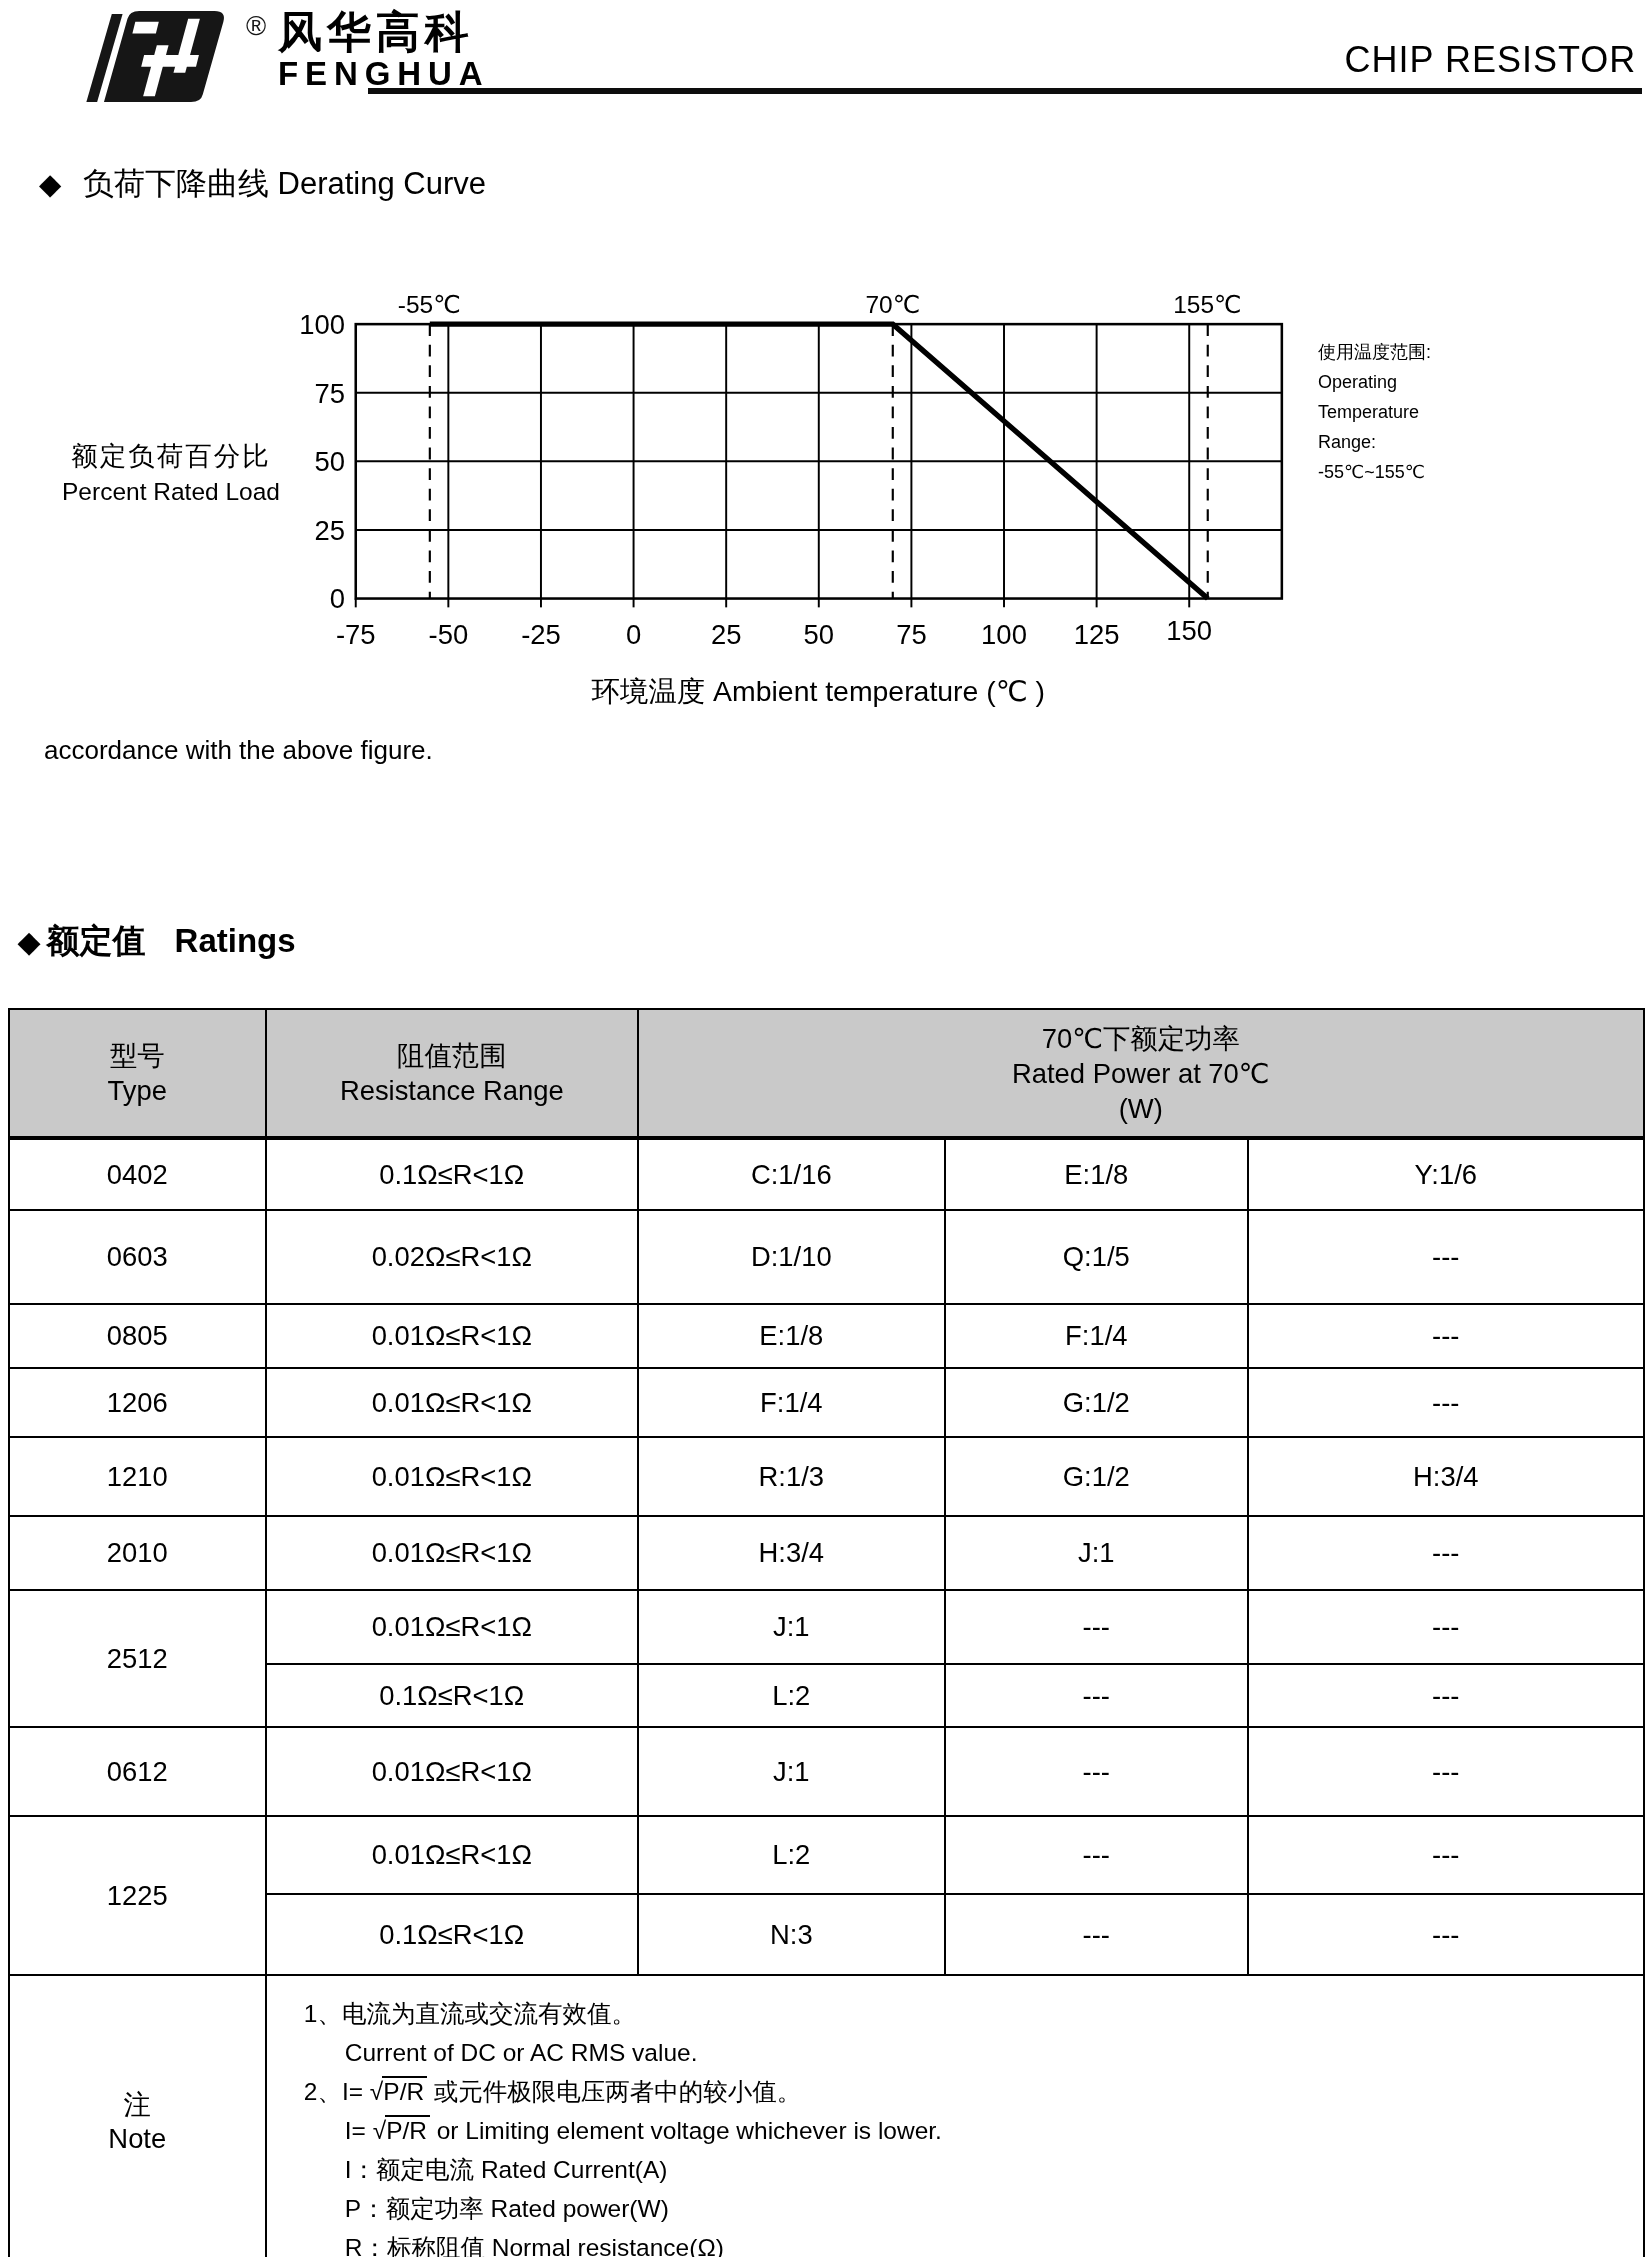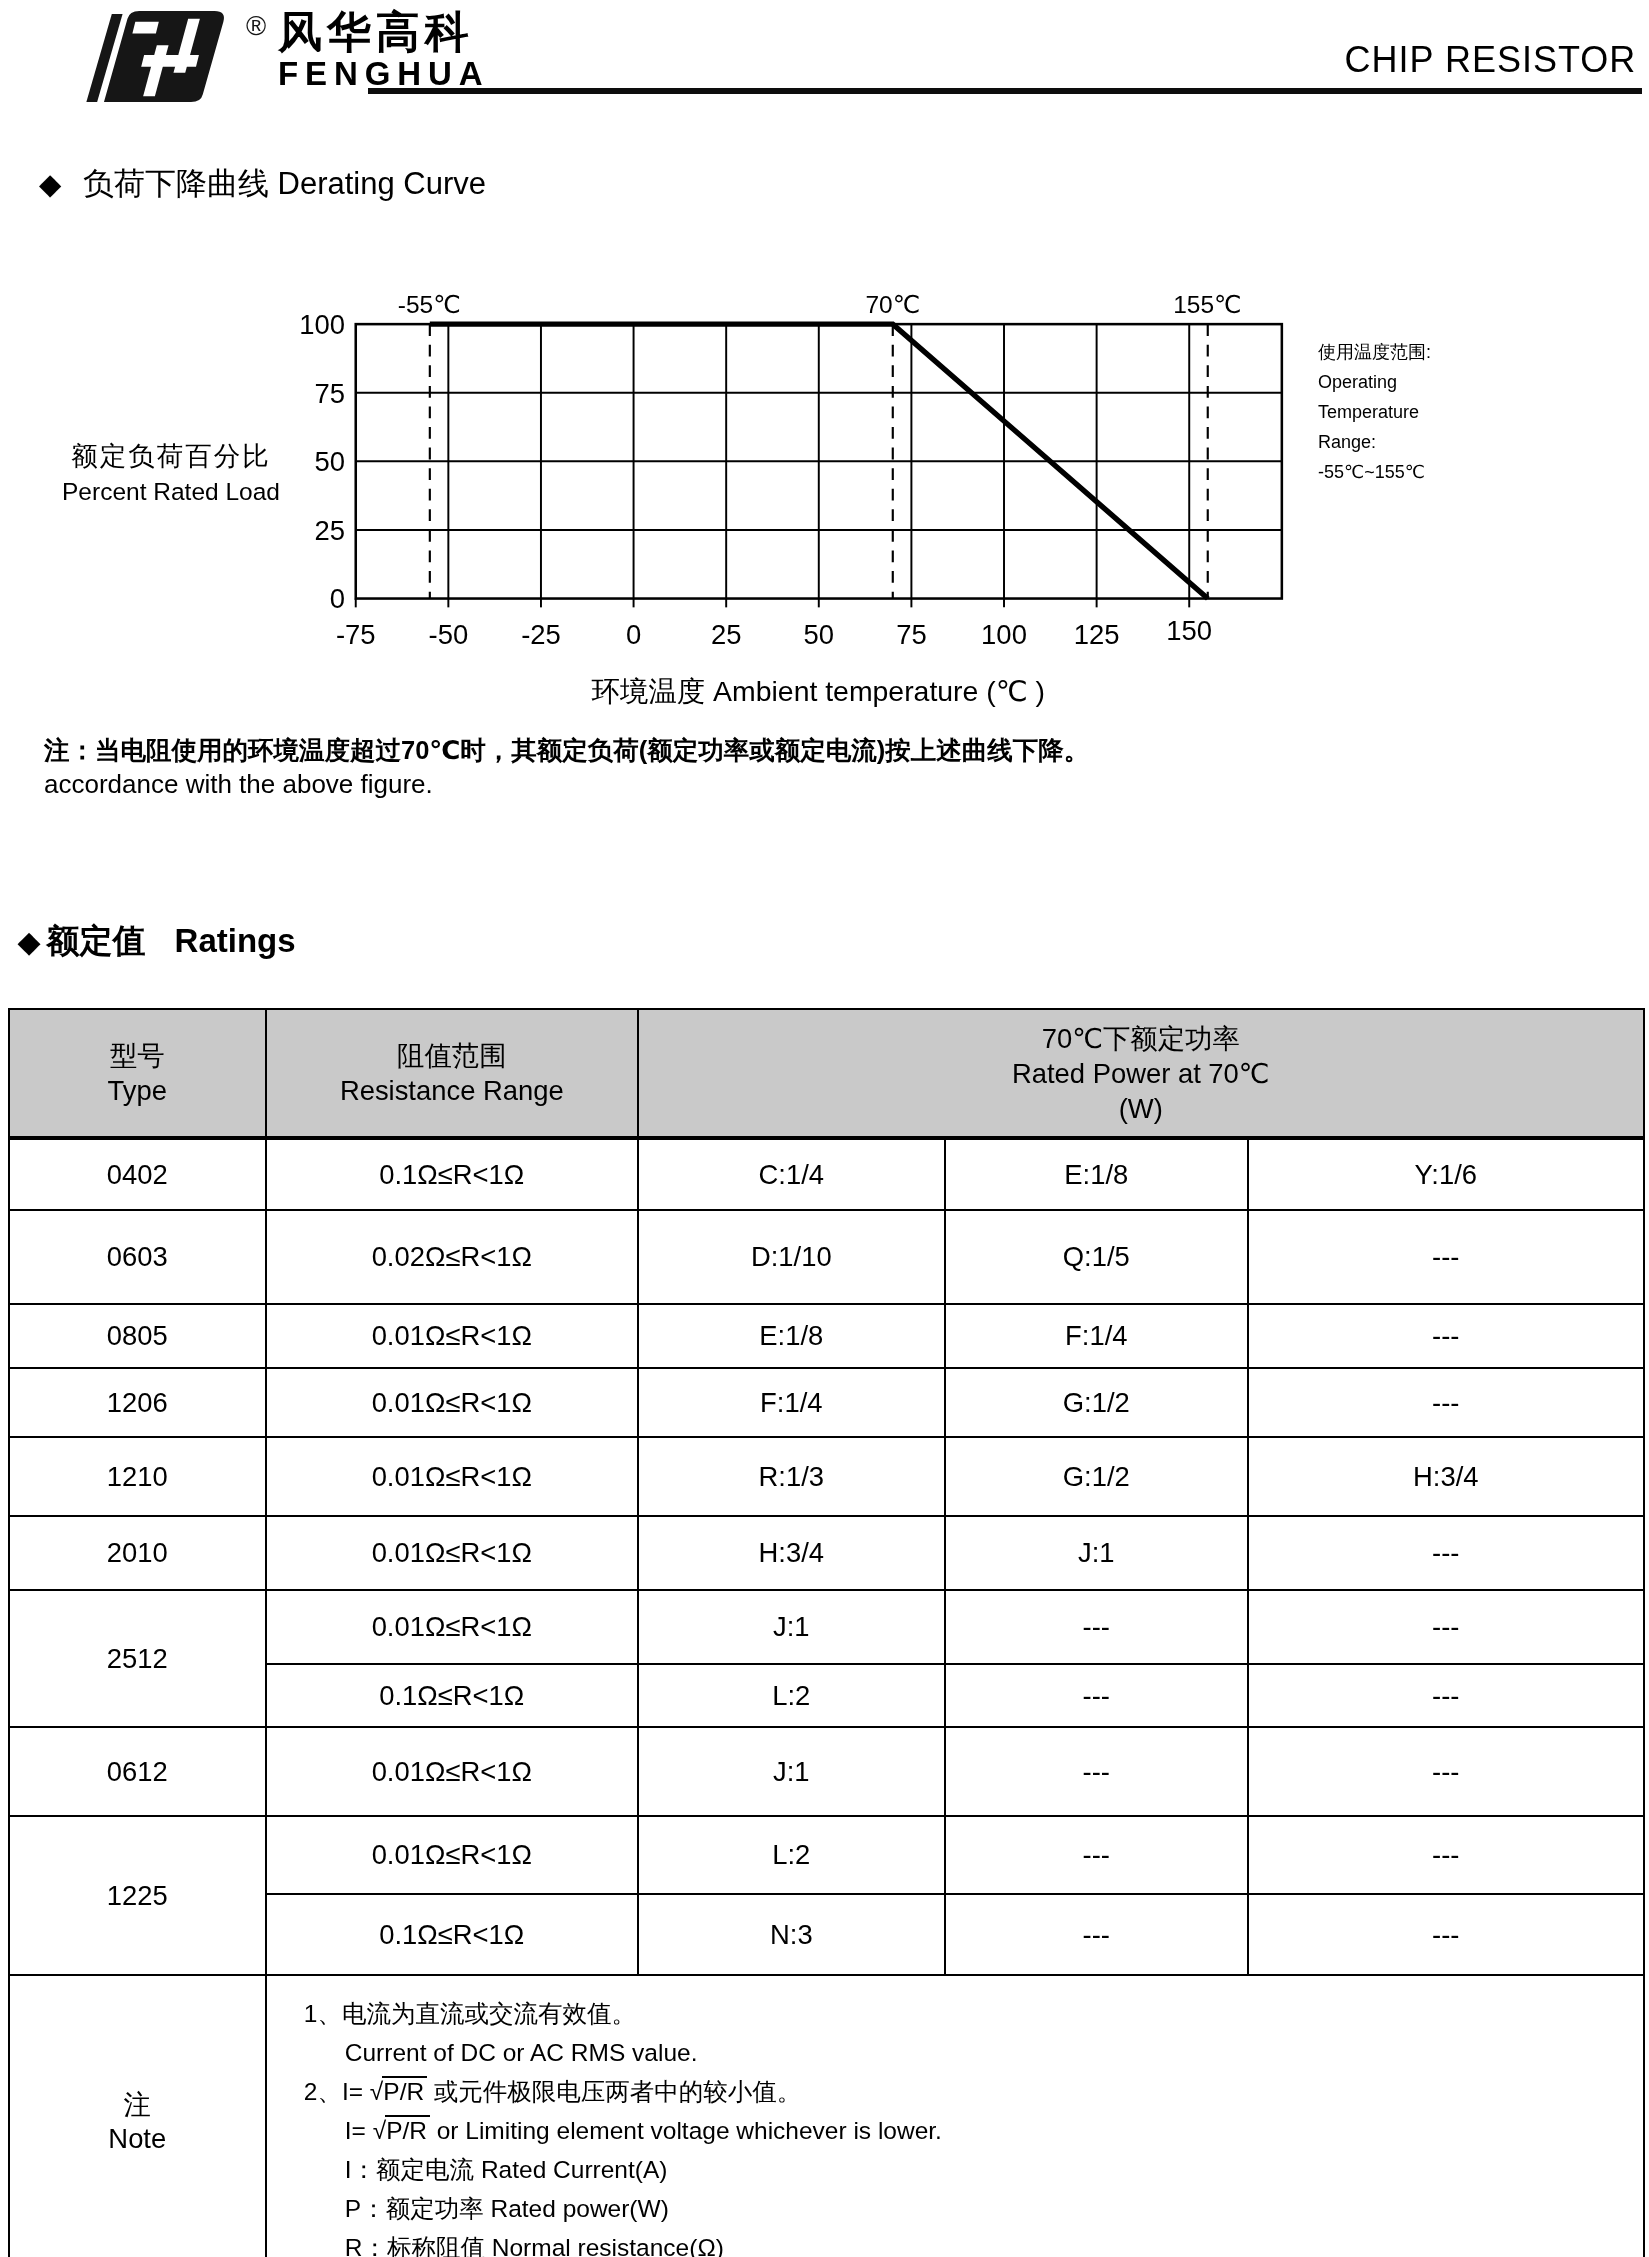--- a/index.html
+++ b/index.html
@@ -154,21 +154,20 @@
 
   <div class="oprange" data-name="operating-range-block">
     <div data-name="operating-range-zh">使用温度范围:</div>
     <div data-name="operating-range-en1">Operating</div>
     <div data-name="operating-range-en2">Temperature</div>
     <div data-name="operating-range-en3">Range:</div>
     <div data-name="operating-range-value">-55℃~155℃</div>
   </div>
 
   <div class="chart-note" data-name="chart-note">
-    <div class="zh" data-name="chart-note-zh">注：当电阻使用的环境温度超过70℃时，其额定负荷(额定功率或额定电流)按上述曲线下降。</div>
     <div class="en" data-name="chart-note-en2">accordance with the above figure.</div>
   </div>
 
   <div class="sec2" data-name="section-title-ratings">
     <span class="dia" data-name="diamond-bullet-icon">◆</span><span data-name="section-title-ratings-zh">额定值</span><span class="en" data-name="section-title-ratings-en">Ratings</span>
   </div>
 
   <table class="ratings" data-name="ratings-table">
     <colgroup>
         <col class="c1">
@@ -189,21 +188,21 @@
       </th>
       <th colspan="3" data-name="header-rated-power">
         <div>70℃下额定功率</div>
             <div>Rated Power at 70℃</div>
             <div>(W)</div>
       </th>
     </tr>
     <tr class="h73 sep" data-name="table-row-0402">
       <td data-name="type-cell">0402</td>
       <td data-name="range-cell">0.1Ω≤R&lt;1Ω</td>
-      <td data-name="power-cell">C:1/4</td>
+      <td data-name="power-cell">C:1/16</td>
       <td data-name="power-cell">E:1/8</td>
       <td data-name="power-cell">Y:1/6</td>
     </tr>
     <tr class="h85 sep" data-name="table-row-0603">
       <td data-name="type-cell">0603</td>
       <td data-name="range-cell">0.02Ω≤R&lt;1Ω</td>
       <td data-name="power-cell">D:1/10</td>
       <td data-name="power-cell">Q:1/5</td>
       <td data-name="power-cell">---</td>
     </tr>

